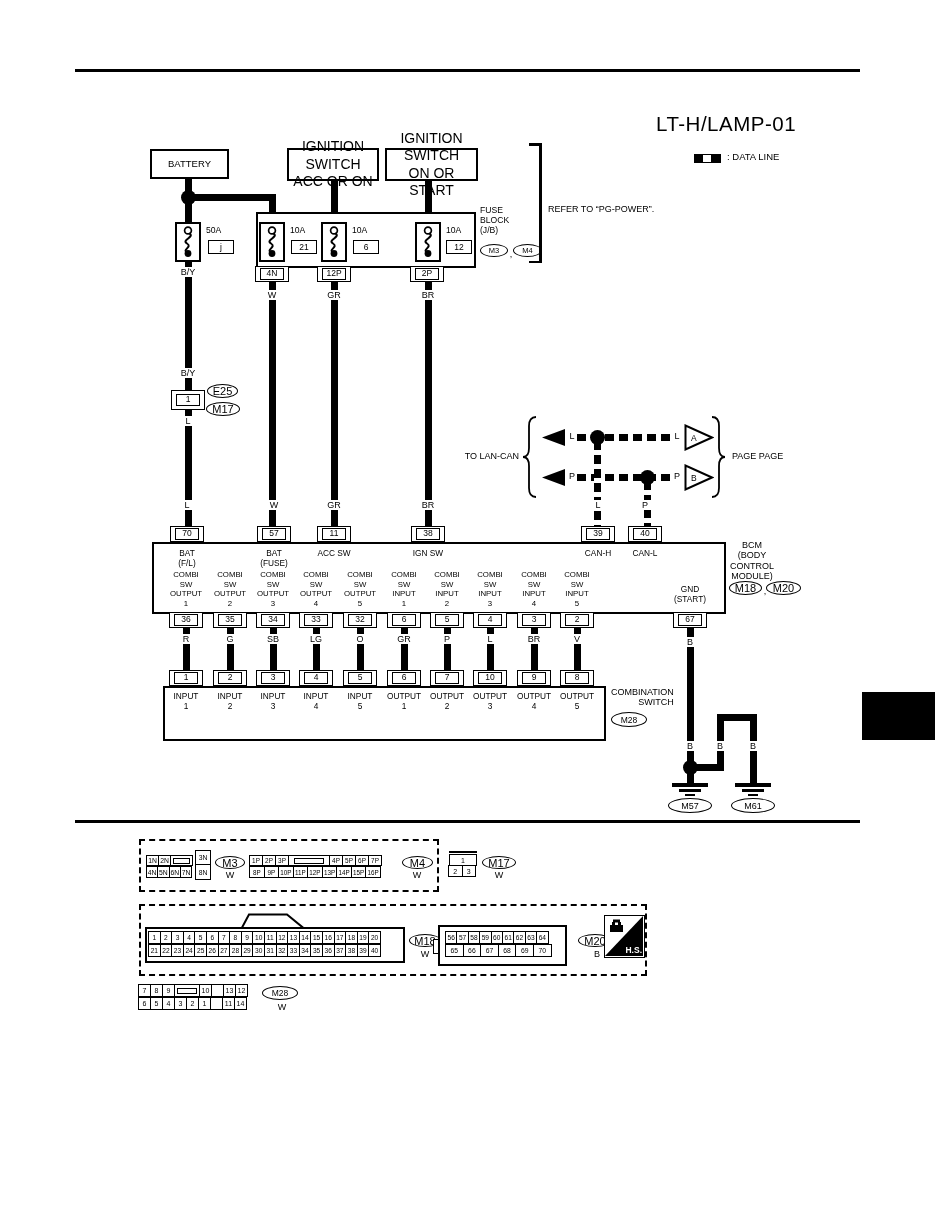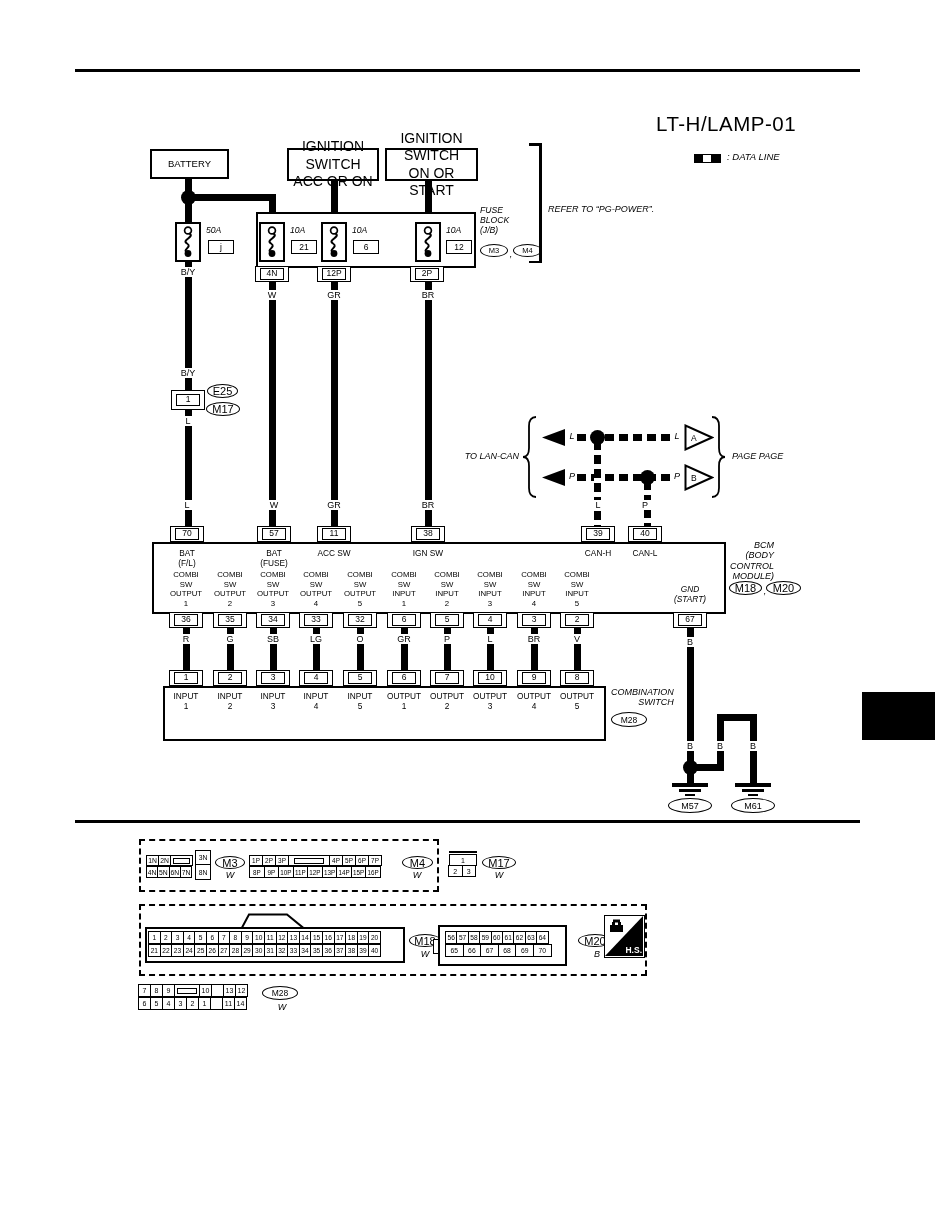--- a/index.html
+++ b/index.html
@@ -8,21 +8,21 @@
           font-family:"Liberation Sans", sans-serif; overflow:hidden; }
   .abs{ position:absolute; }
   .bar{ position:absolute; background:#000; }
   .wire{ position:absolute; background:#000; }
   .dot{ position:absolute; width:15px; height:15px; border-radius:50%; background:#000; }
   .box{ position:absolute; border:2px solid #000; background:#fff; display:flex;
         align-items:center; justify-content:center; text-align:center;
         white-space:pre-line; font-size:14px; line-height:1.25; }
   .lbl{ position:absolute; font-size:9px; line-height:1.15; text-align:center;
         white-space:pre-line; background:#fff; }
-  .nobg{ background:transparent;font-style:italic; }
+  .nobg{ background:transparent; }
   .pin{ position:absolute; width:34px; height:16px; border:1.5px solid #000; background:#fff;
         display:flex; align-items:center; justify-content:center; }
   .pin>span{ display:block; border:1.5px solid #000; min-width:24px; padding:0 2px; height:12px;
         font-size:8.5px; line-height:9.5px; text-align:center; background:#fff; }
   .pin.tall{ height:20px; }
   .oval{ position:absolute; border:1.5px solid #000; border-radius:50%; background:#fff;
         display:flex; align-items:center; justify-content:center; font-size:11px; }
   .dash-h{ position:absolute; height:7px;
         background:repeating-linear-gradient(90deg,#000 0 9px,#fff 9px 14px); }
   .dash-v{ position:absolute; width:7px;
@@ -211,21 +211,21 @@
     <svg width="30" height="27">
         <polygon points="1.5,1.5 1.5,25.5 28,13.5" fill="#fff" stroke="#000" stroke-width="2"></polygon>
       </svg>
     <span class="tl">B</span>
   </div>
 
   <div class="dash-v" style="left:594px;top:441px;height:85px"></div>
   <div class="dash-v" style="left:644px;top:481px;height:45px"></div>
 
   <div class="box" style="left:152px;top:542px;width:574px;height:72px"></div>
-  <div class="lbl nobg" style="left:730px;top:540px;text-align:right">BCM
+  <div class="lbl nobg" style="left:730px;top:540px;text-align:center">BCM
 (BODY
 CONTROL
 MODULE)</div>
   <div class="oval" style="left:729px;top:581px;width:33px;height:14px">M18</div>
   <div class="lbl nobg" style="left:762px;top:586px;width:6px">,</div>
   <div class="oval" style="left:766px;top:581px;width:35px;height:14px">M20</div>
 
   <div class="tpg" style="left:165px">
     <div class="tpc">L</div>
     <div class="pin">

